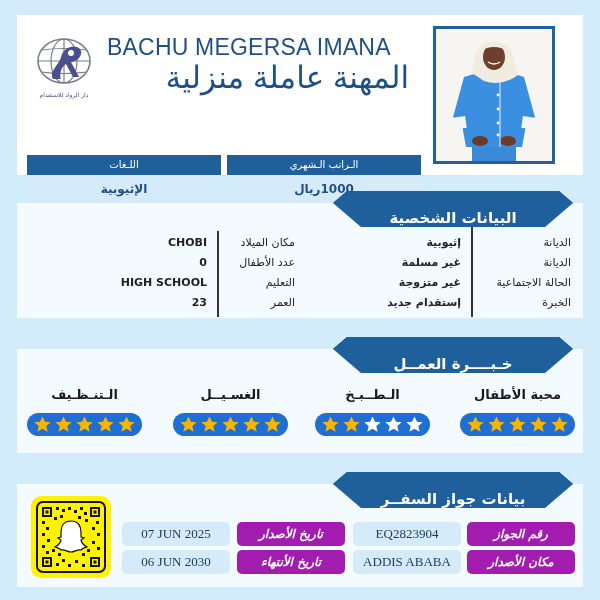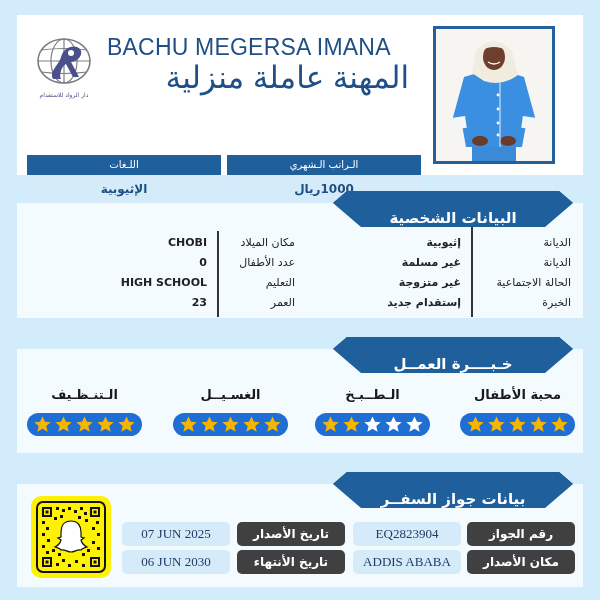--- a/index.html
+++ b/index.html
@@ -99,22 +99,22 @@
     .qr {
       position: absolute; left: 14px; top: 12px; width: 80px; height: 82px;
       background: #fff200; border-radius: 10px; padding: 5px;
     }
     .qr-inner {
       width: 100%; height: 100%; border: 2px solid #111; border-radius: 7px;
       background: #fff200; position: relative; overflow: hidden;
     }
     .pp-label {
       position: absolute; height: 24px; line-height: 24px; border-radius: 5px;
-      background: #404040; color: #fff; font-size: 12px; font-weight: bold;
-      text-align: center; direction: rtl;
+      background: #a21caf; color: #fff; font-size: 12px; font-weight: bold;
+      text-align: center; direction: rtl; font-style: italic;
     }
     .pp-value {
       position: absolute; height: 24px; line-height: 24px; border-radius: 5px;
       background: #d5ebf9; color: #1f3b63; font-size: 13px;
       font-family: "Liberation Serif", serif; text-align: center;
     }
   </style>
 </head>
 <body>
 

